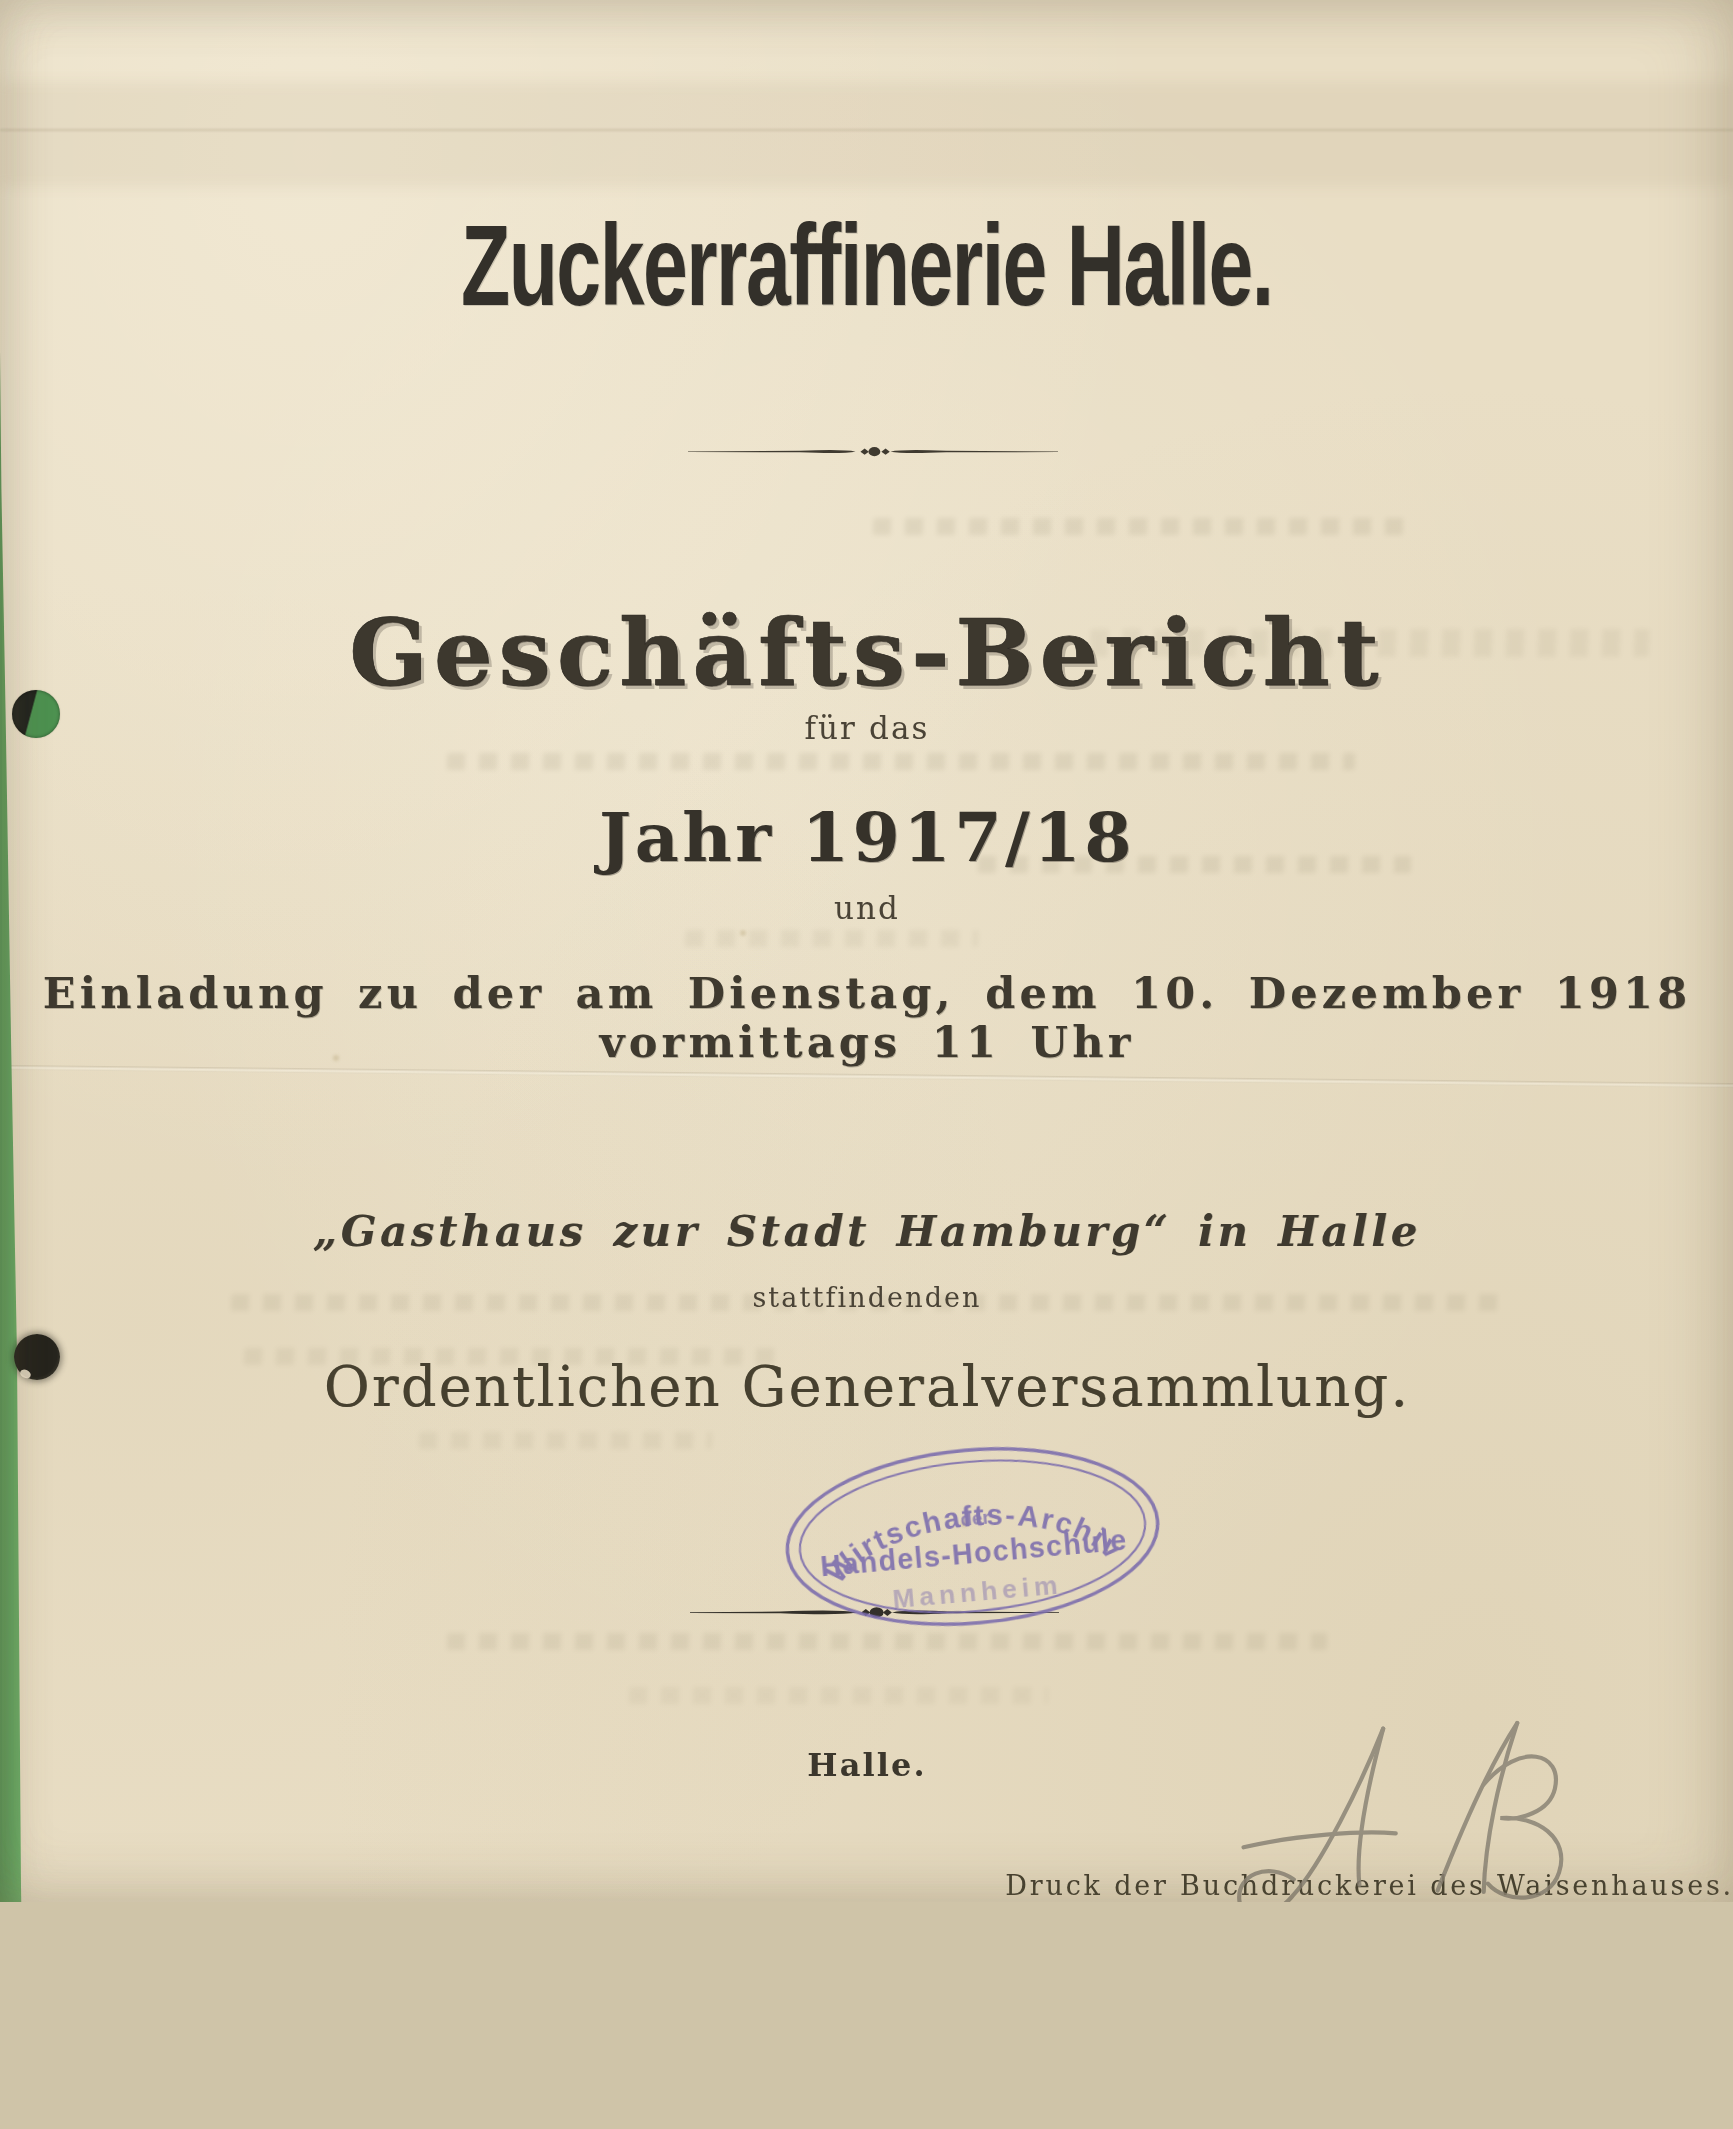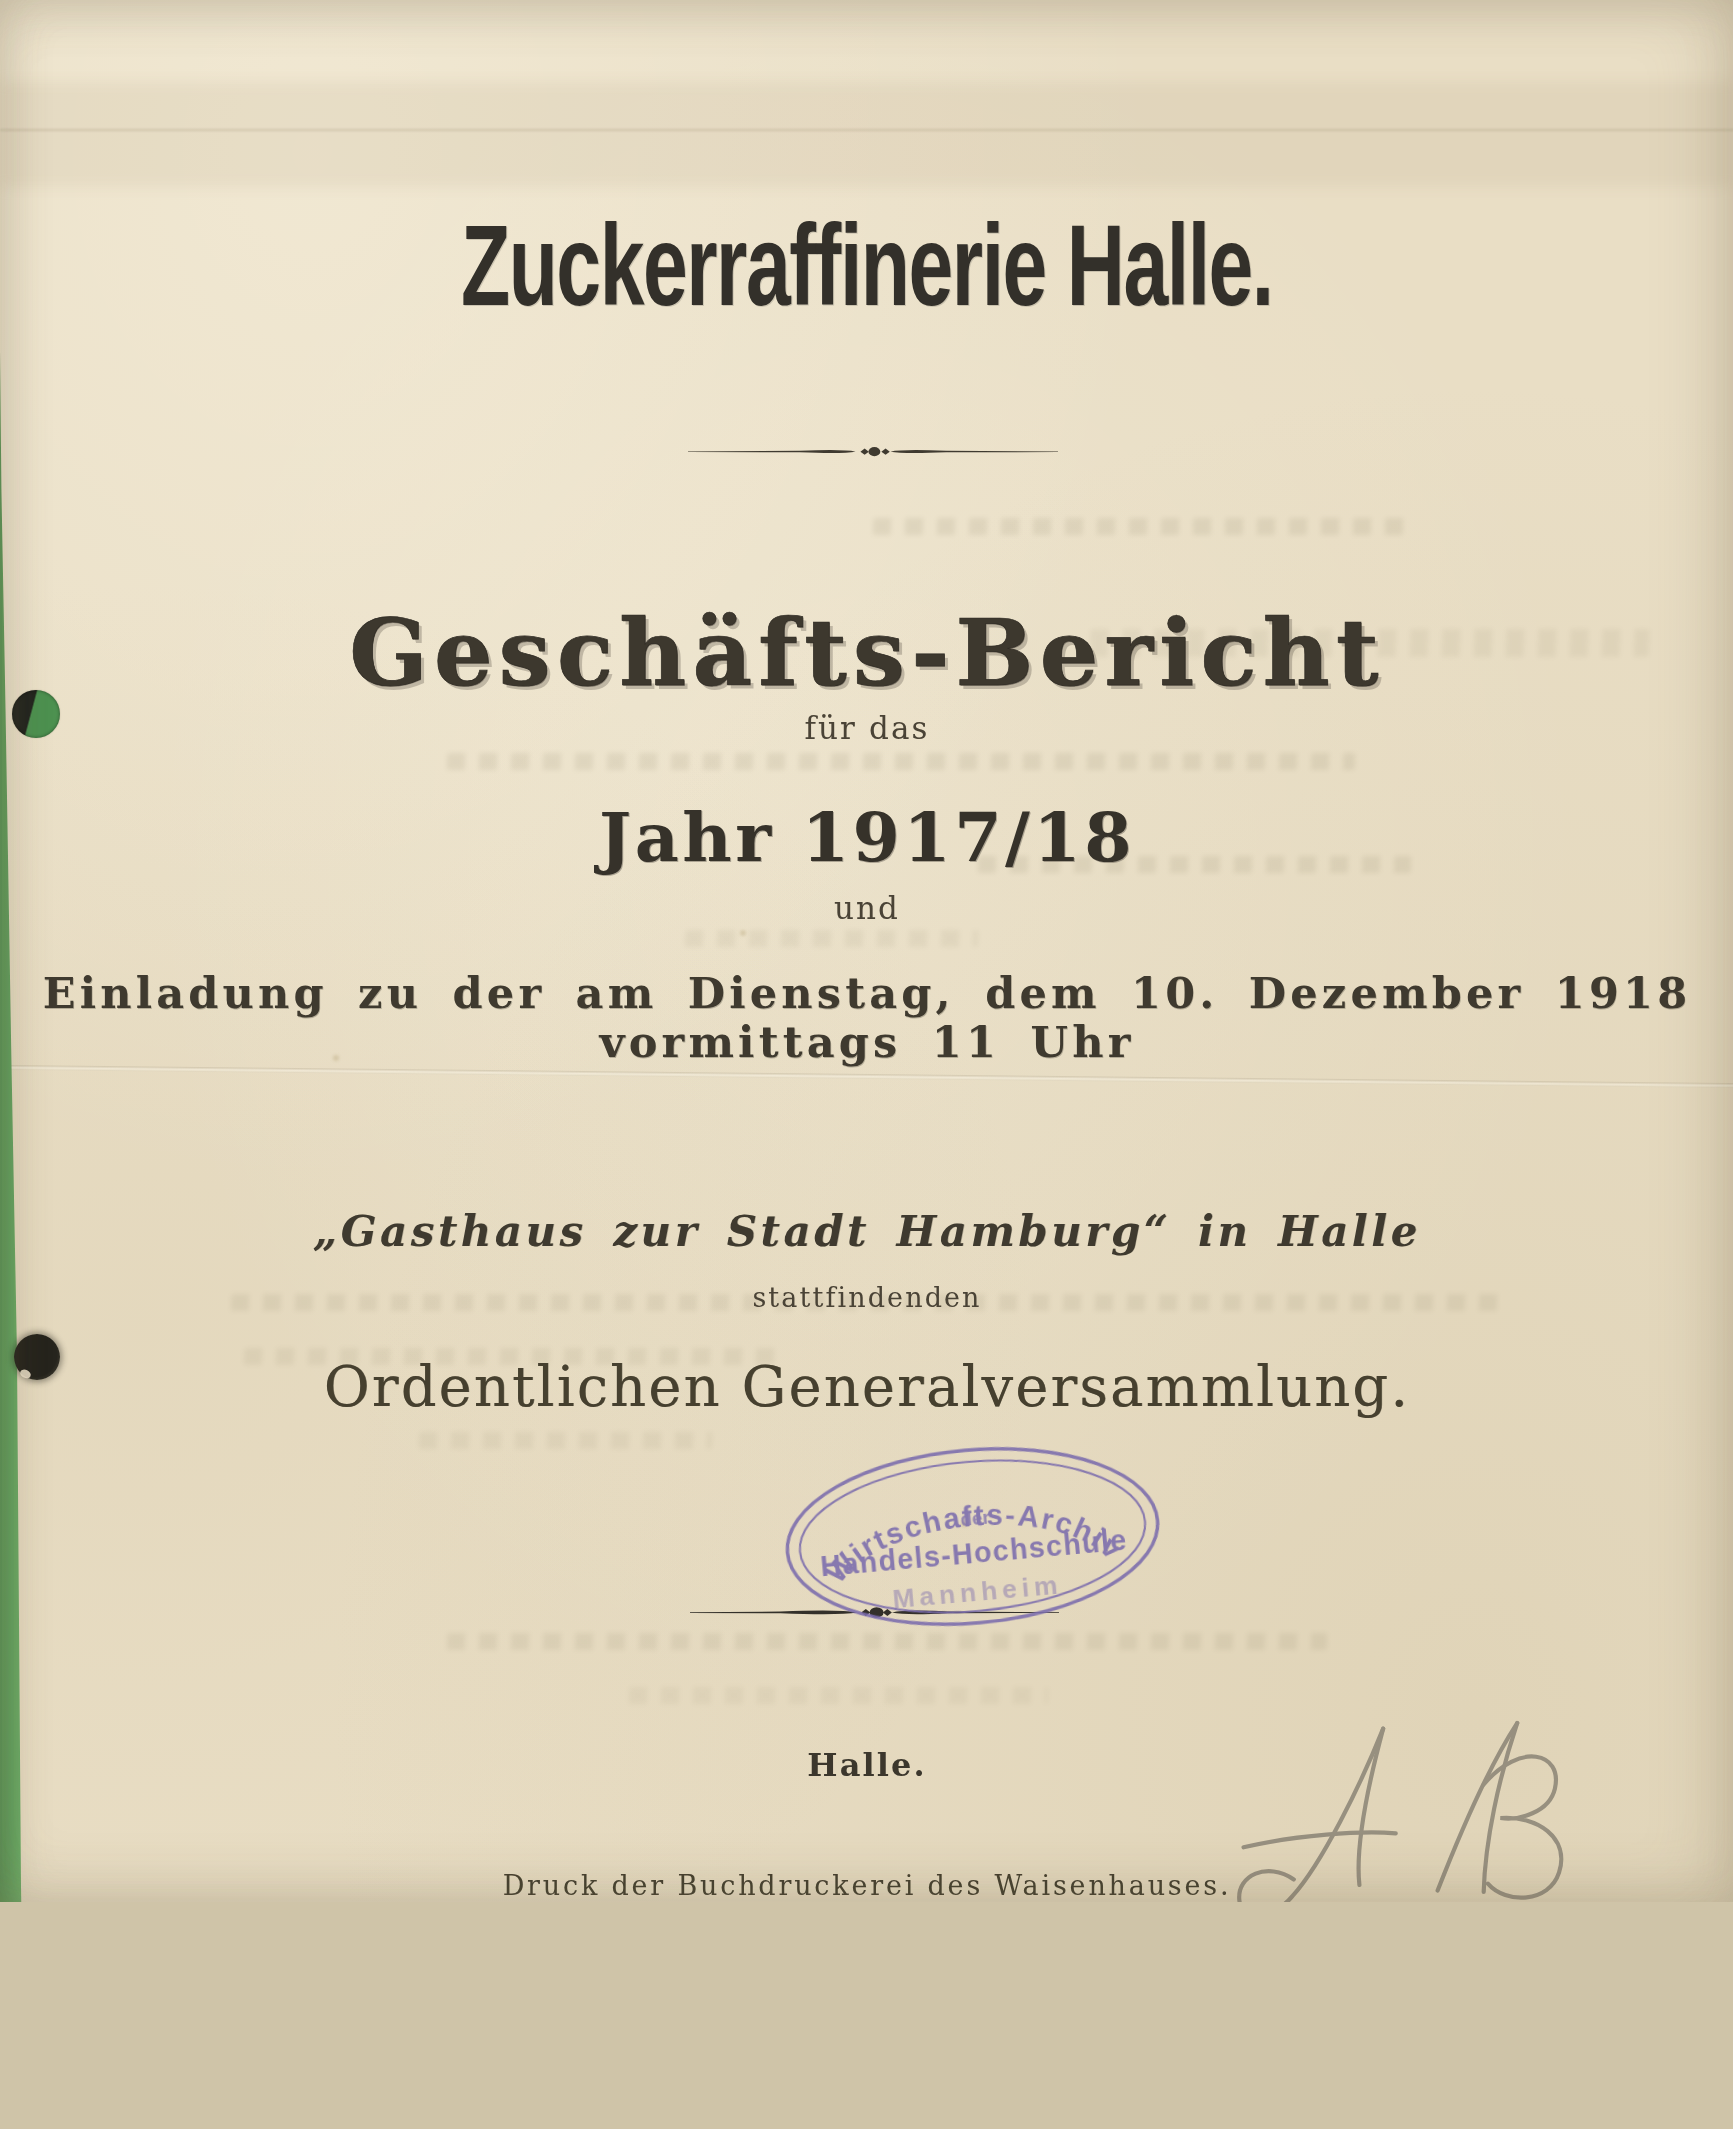--- a/index.html
+++ b/index.html
@@ -90,21 +90,21 @@
   .inv2{top:1042px;}
   .im{top:1121px;}
   .venue{top:1231px;transform:translateY(-50%);z-index:10;font-weight:bold;font-size:42px;
     letter-spacing:3.5px;word-spacing:8.4px;color:#3f3a2f;text-shadow:0.7px 0.7px 0 rgba(63,58,47,.3);font-style:italic;}
   .stattfindenden{top:1297px;font-size:27px;}
   .meeting{top:1386px;transform:translateY(-50%);z-index:10;font-size:56px;letter-spacing:2.1px;
     color:#46402f;text-shadow:0.4px 0.4px 0 rgba(70,64,47,.55);}
   .imprint-city{top:1765px;transform:translateY(-50%);z-index:10;font-weight:bold;font-size:32px;
     letter-spacing:2.1px;color:#3c372d;}
   .imprint-printer{top:1885px;transform:translateY(-50%);z-index:10;font-size:27px;
-    letter-spacing:2.8px;color:#45402f;}
+    letter-spacing:2.8px;color:#45402f;text-align:right;}
   .imprint-year{top:1923px;transform:translateY(-50%);z-index:10;font-size:29px;
     letter-spacing:2.1px;color:#000000;}
 
   
   .stamp{left:770px;top:1433px;width:405px;height:207px;z-index:20;
     transform:rotate(-5deg);opacity:.88;filter:blur(0.3px);}
   .stamp text, .stamp textPath{
     font-family:"Liberation Sans","DejaVu Sans",sans-serif;font-weight:bold;
     fill:#7b6cad;}
 

